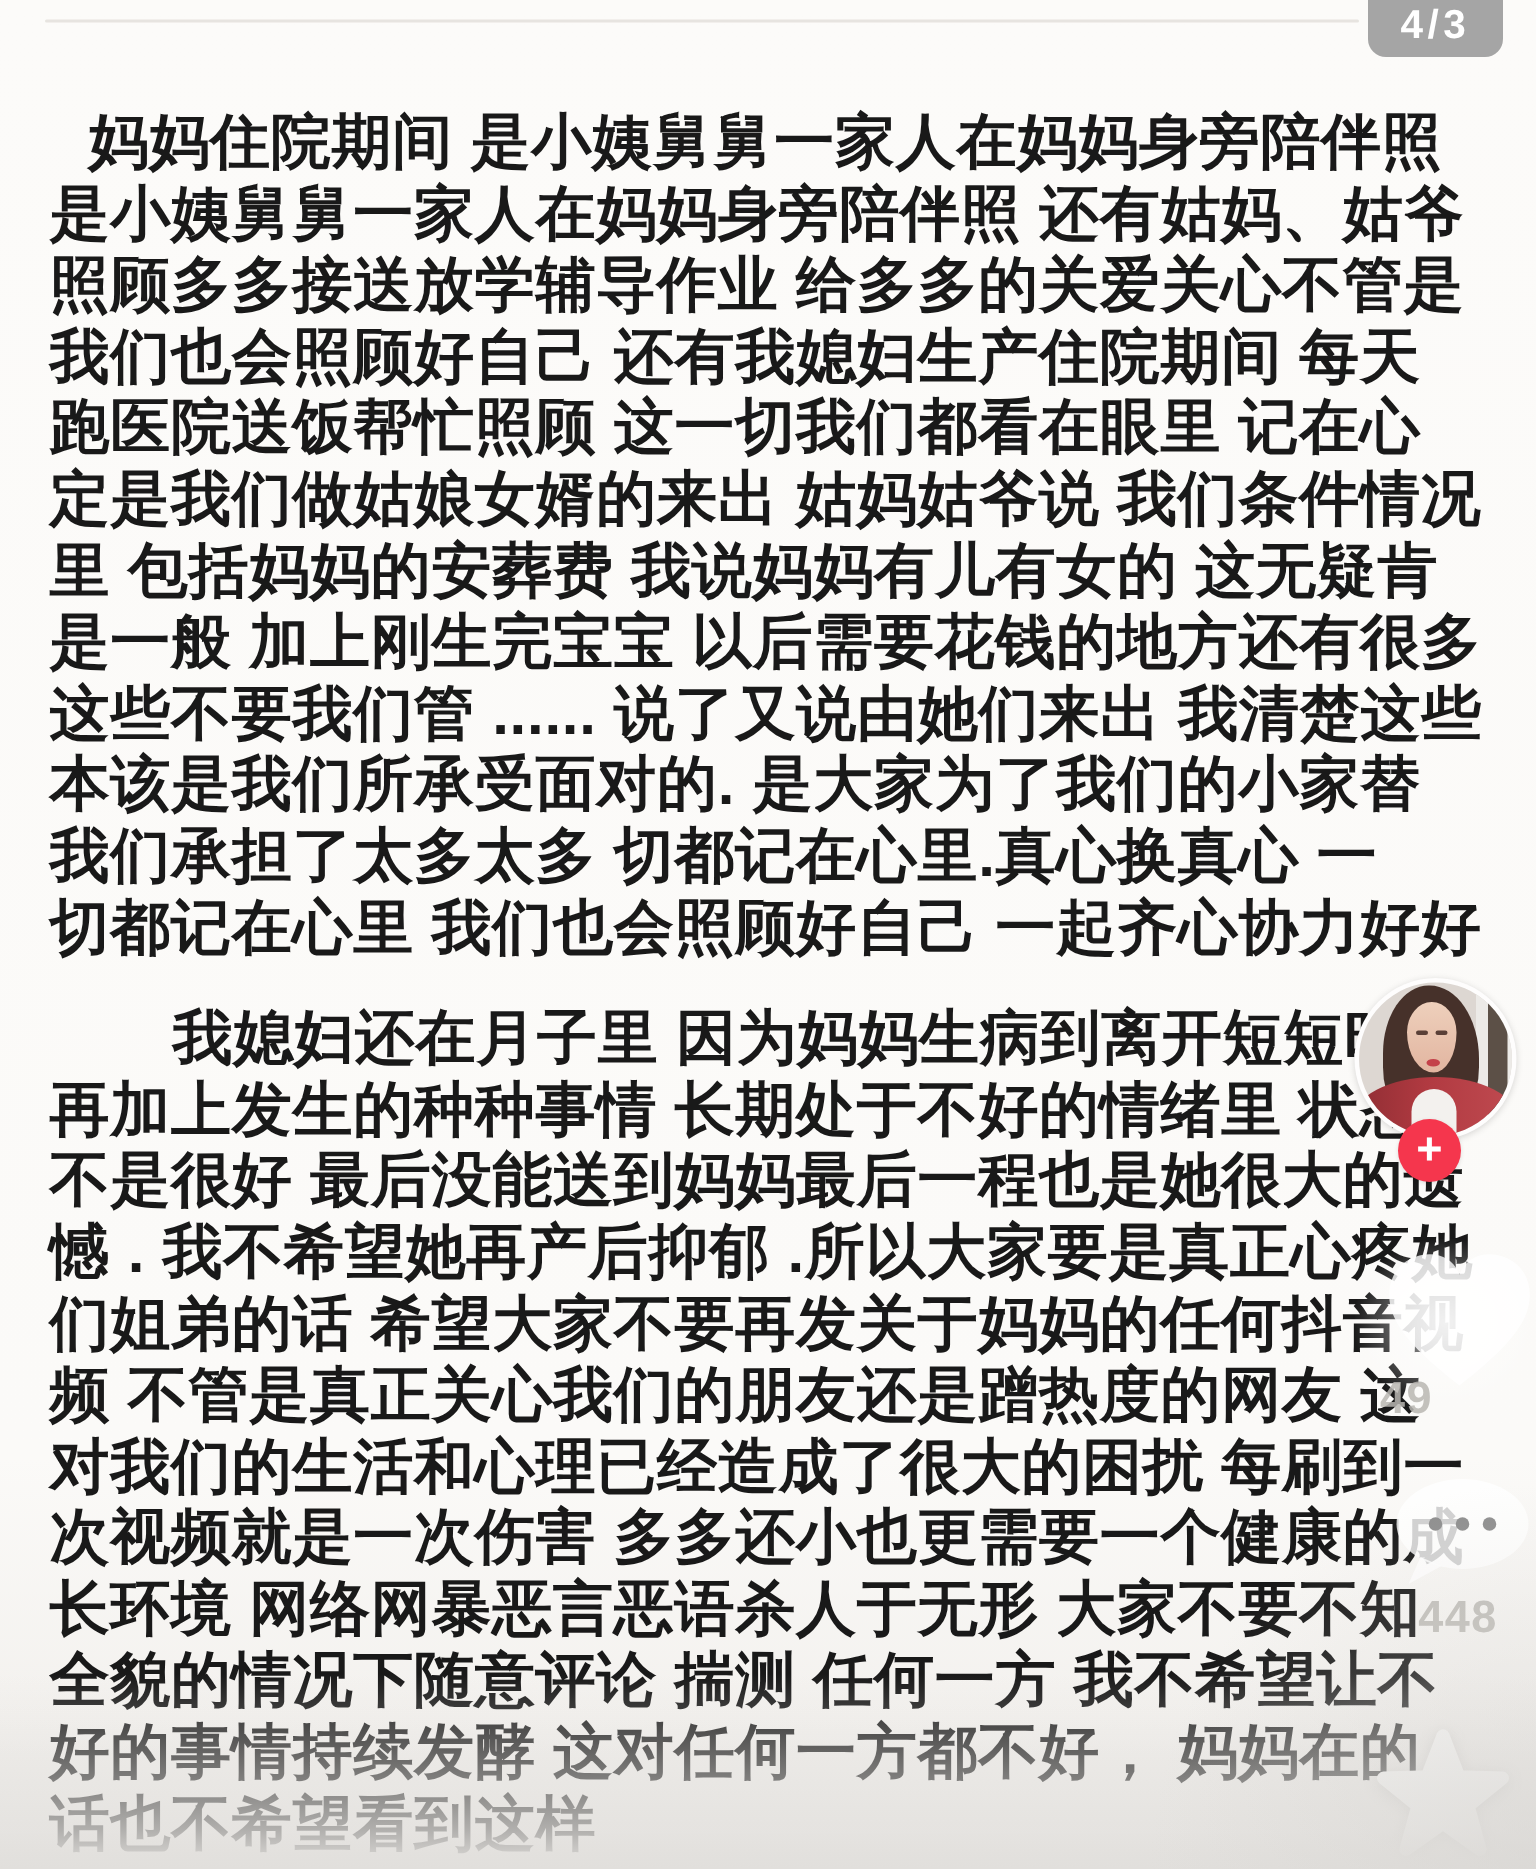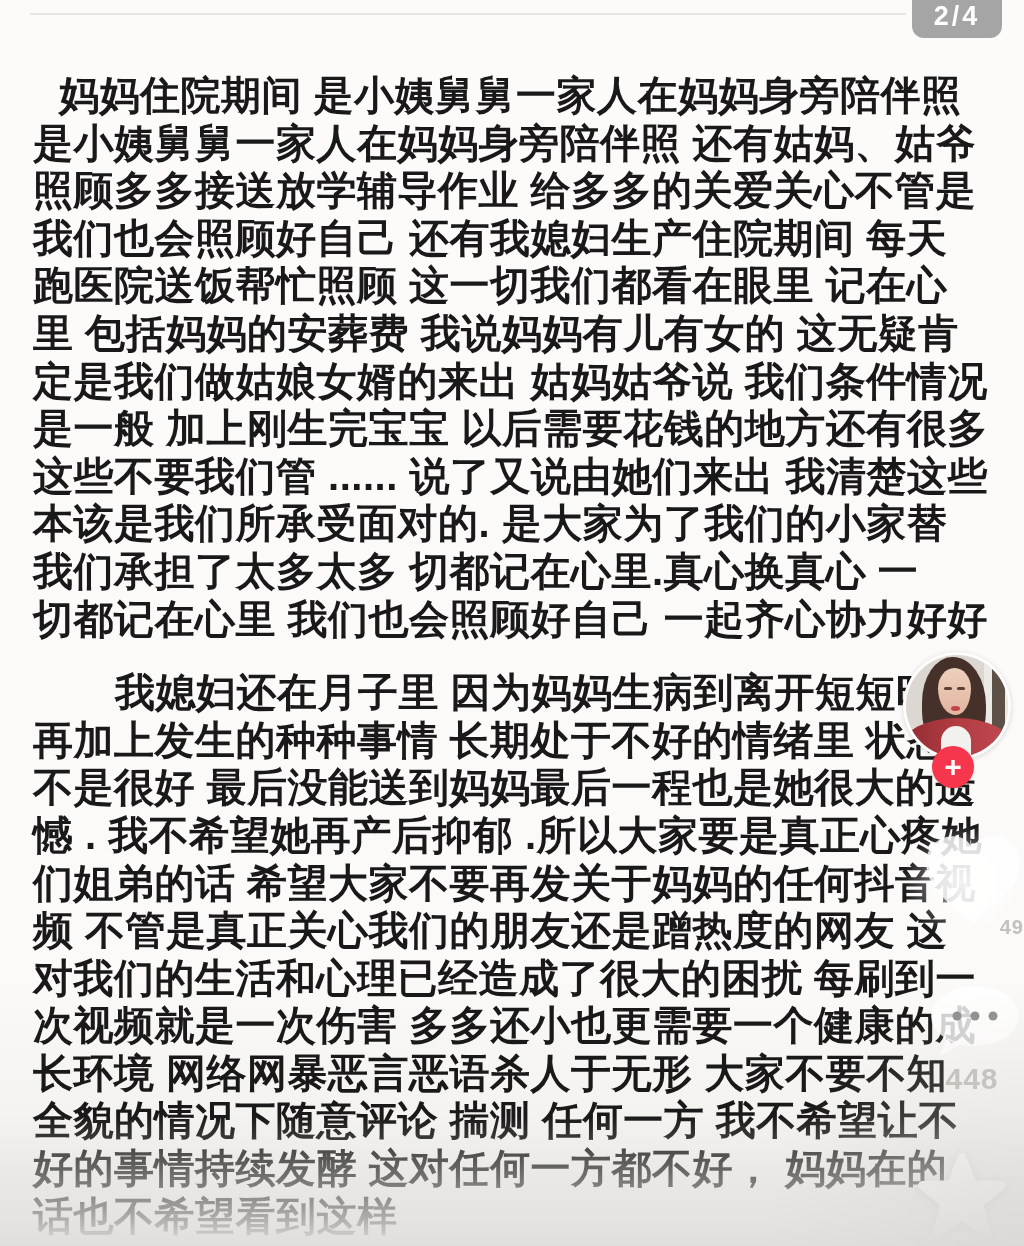--- a/index.html
+++ b/index.html
@@ -64,21 +64,21 @@
     font-size:30px;font-weight:700;line-height:1;
     box-shadow:0 1px 3px rgba(0,0,0,0.12);
   }
   .soft-white{
     position:absolute;left:903px;top:826px;width:121px;height:112px;
     background:radial-gradient(ellipse at center,rgba(255,255,255,0.7) 0%,rgba(255,255,255,0) 72%);
   }
   .heart-icon-svg{position:absolute;left:918px;top:832px;width:110px;height:100px;}
   .like-count{
     position:absolute;left:920px;top:916px;width:104px;
-    text-align:right;font-size:20px;font-weight:700;color:rgba(185,182,178,0.85);
+    text-align:left;font-size:30px;font-weight:700;color:rgba(185,182,178,0.85);
     letter-spacing:1px;
   }
   .comment-icon-svg{position:absolute;left:925px;top:982px;width:100px;height:80px;}
   .comment-count{
     position:absolute;left:920px;top:1062px;width:104px;
     text-align:center;font-size:30px;font-weight:700;color:rgba(185,182,178,0.85);
     letter-spacing:1px;
   }
   .star-icon-svg{position:absolute;left:918px;top:1152px;width:88px;height:88px;
     filter:drop-shadow(0 2px 5px rgba(0,0,0,0.14));}
@@ -94,31 +94,31 @@
   }
 </style>
 </head>
 <body>
 
 <div class="screen">
 
   <div class="top-hairline"></div>
 
   <div class="page-badge">
-    <span>2/4</span>
+    <span>4/3</span>
   </div>
 
   <div class="text-block">
     <div class="line indent-1">妈妈住院期间 是小姨舅舅一家人在妈妈身旁陪伴照</div>
     <div class="line">是小姨舅舅一家人在妈妈身旁陪伴照 还有姑妈、姑爷</div>
     <div class="line">照顾多多接送放学辅导作业 给多多的关爱关心不管是</div>
     <div class="line">我们也会照顾好自己 还有我媳妇生产住院期间 每天</div>
     <div class="line">跑医院送饭帮忙照顾 这一切我们都看在眼里 记在心</div>
+    <div class="line">定是我们做姑娘女婿的来出 姑妈姑爷说 我们条件情况</div>
     <div class="line">里 包括妈妈的安葬费 我说妈妈有儿有女的 这无疑肯</div>
-    <div class="line">定是我们做姑娘女婿的来出 姑妈姑爷说 我们条件情况</div>
     <div class="line">是一般 加上刚生完宝宝 以后需要花钱的地方还有很多</div>
     <div class="line">这些不要我们管 ...... 说了又说由她们来出 我清楚这些</div>
     <div class="line">本该是我们所承受面对的. 是大家为了我们的小家替</div>
     <div class="line">我们承担了太多太多 切都记在心里.真心换真心 一</div>
     <div class="line">切都记在心里 我们也会照顾好自己 一起齐心协力好好</div>
     <div class="line indent-2 para-gap">我媳妇还在月子里 因为妈妈生病到离开短短时</div>
     <div class="line">再加上发生的种种事情 长期处于不好的情绪里 状态</div>
     <div class="line">不是很好 最后没能送到妈妈最后一程也是她很大的遗</div>
     <div class="line">憾 . 我不希望她再产后抑郁 .所以大家要是真正心疼她</div>
     <div class="line">们姐弟的话 希望大家不要再发关于妈妈的任何抖音视</div>

